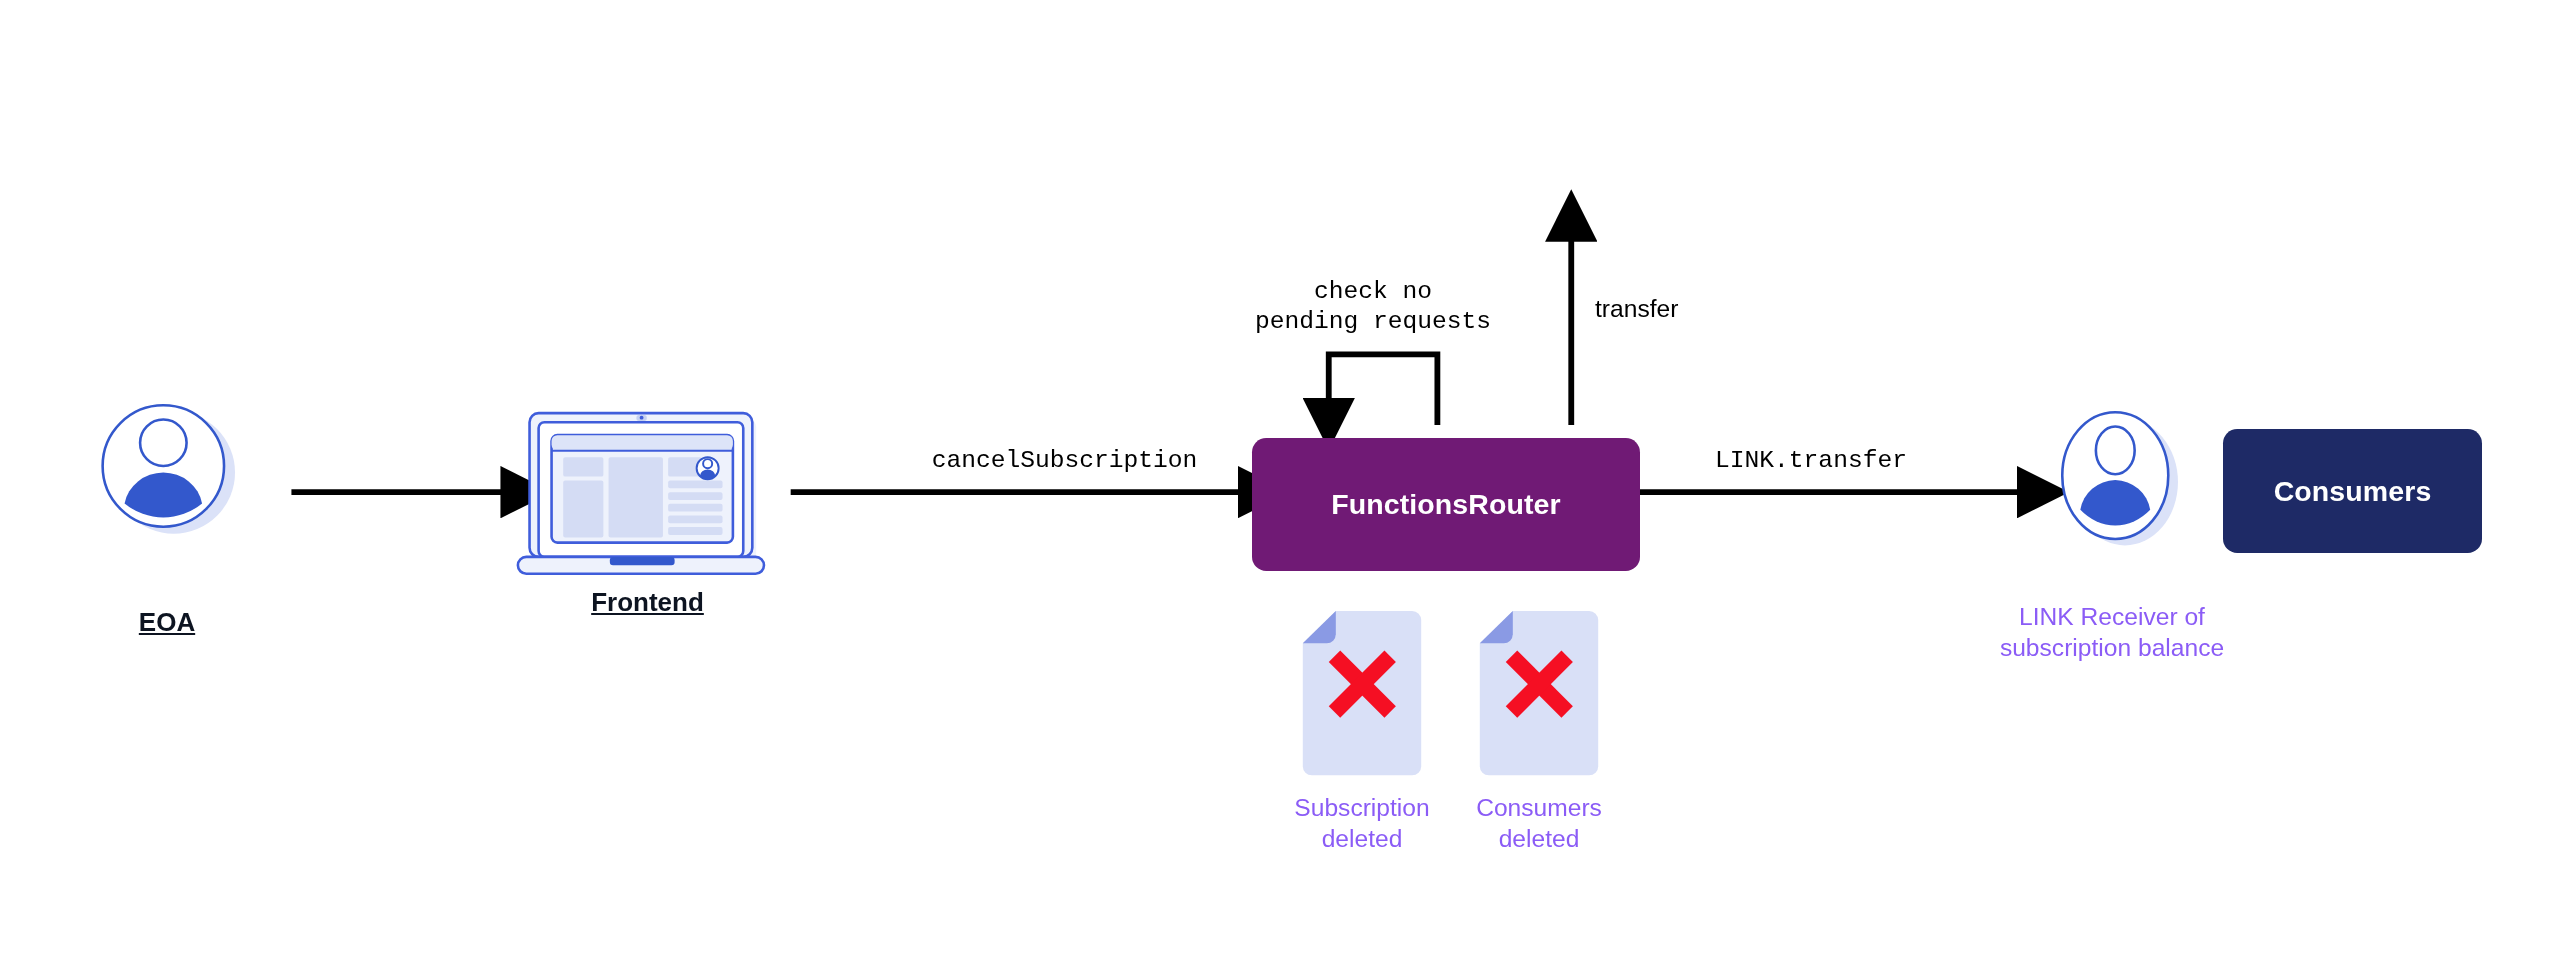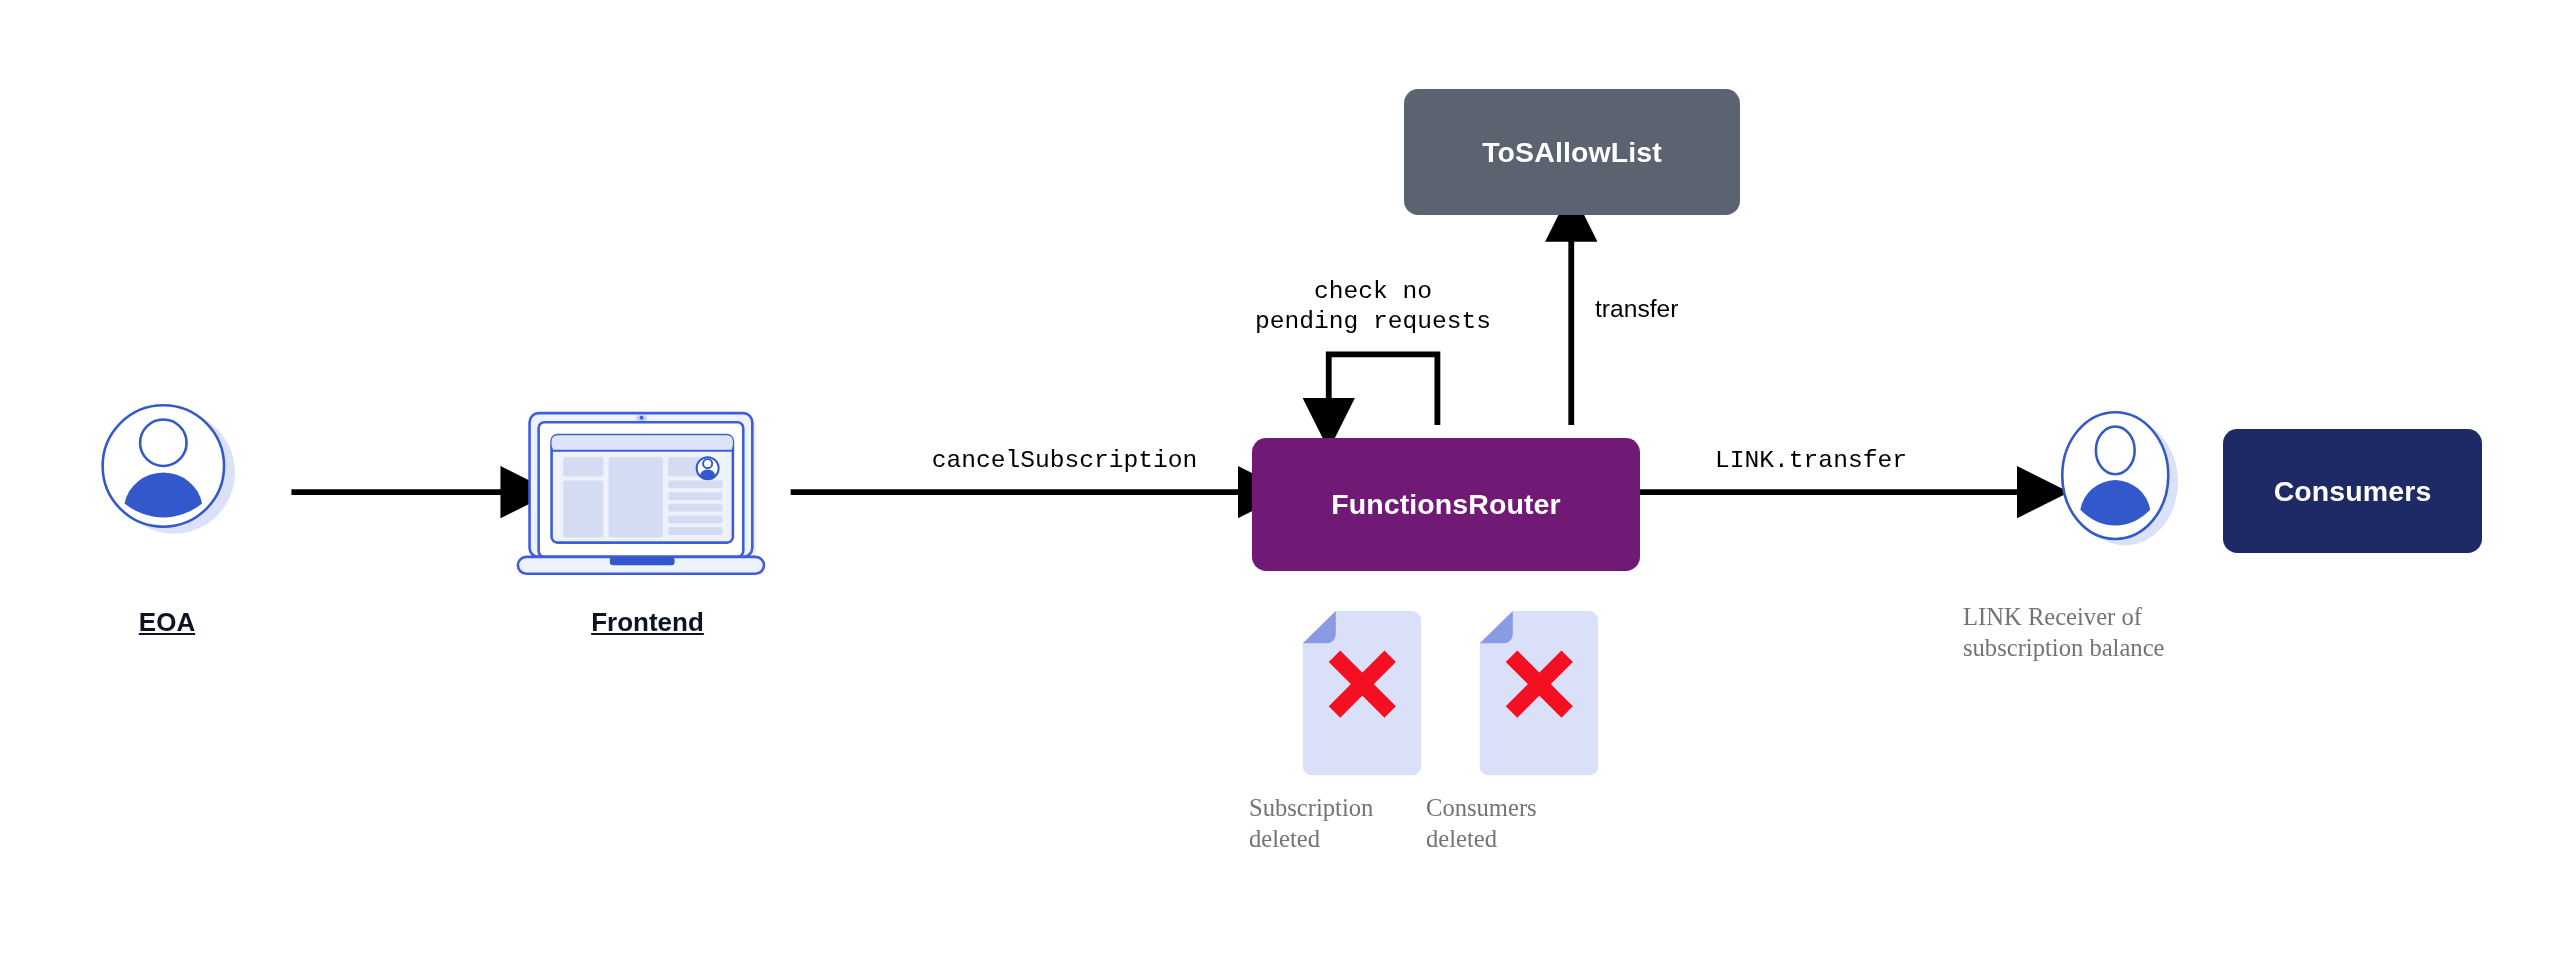--- a/index.html
+++ b/index.html
@@ -56,23 +56,23 @@
   .edge-label.mono {
     font-family: "Liberation Mono", monospace;
     font-size: 24.6px;
   }
   .edge-label.sans {
     font-family: "Liberation Sans", sans-serif;
     font-size: 24.6px;
   }
   .sub-caption {
     position: absolute;
-    text-align: left;
-    color: #737373;
-    font-family: Liberation Serif, serif;
+    text-align: center;
+    color: #8b5cf6;
+    font-family: Liberation Sans, sans-serif;
     font-size: 24.6px;
     line-height: 1.25;
     white-space: pre-line;
     font-weight: normal;
   }
   .icon-wrap {
     position: absolute;
   }
 </style>
 </head>
@@ -143,25 +143,22 @@
       <rect x="238" y="190" width="84" height="12" rx="3" fill="#d4dcf4"></rect>
 
       <circle cx="299" cy="99" r="17" fill="#ffffff" stroke="#3358cc" stroke-width="3"></circle>
       <circle cx="299" cy="92" r="7" fill="#ffffff" stroke="#3358cc" stroke-width="3"></circle>
       <path d="M299,101 a12,11 0 0 1 12,10 a17,17 0 0 1 -24,0 a12,11 0 0 1 12,-10 z" fill="#3358cc"></path>
 
       <rect x="6" y="236" width="380" height="26" rx="13" fill="#eef2fc" stroke="#3f5ddb" stroke-width="4"></rect>
       <rect x="148" y="236" width="100" height="13" rx="5" fill="#3358cc"></rect>
     </svg>
   </div>
-  <div class="node-caption" style="left:518px; top:607px; width:259px;text-align:center;">Frontend</div>
-
-  <div class="node-box" style="left:1404px; top:89px; width:336px; height:126px; background:#5b6270; font-size:28.5px;">
-    <span>ToSAllowList</span>
-  </div>
+  <div class="node-caption" style="left:518px; top:587px; width:259px;text-align:center;">Frontend</div>
+
 
   <div class="node-box" style="left:1252px; top:438px; width:388px; height:133px; background:#701a75; font-size:28.5px;">
     <span>FunctionsRouter</span>
   </div>
 
   <div class="icon-wrap" style="left:2044px; top:409px; width:149px; height:139px;">
     <svg width="149" height="139" viewBox="0 0 230 215">
       <ellipse cx="125" cy="113" rx="82" ry="98" fill="#dbe2f8"></ellipse>
       <ellipse cx="110" cy="103" rx="82" ry="98" fill="#ffffff" stroke="#3358cc" stroke-width="4"></ellipse>
       <ellipse cx="110" cy="64" rx="30" ry="37" fill="#ffffff" stroke="#3358cc" stroke-width="4"></ellipse>

